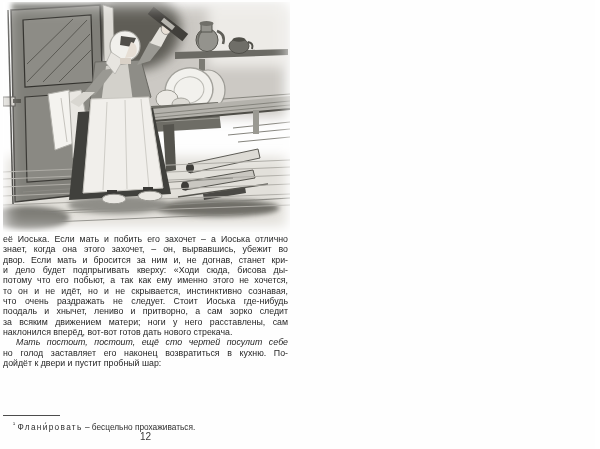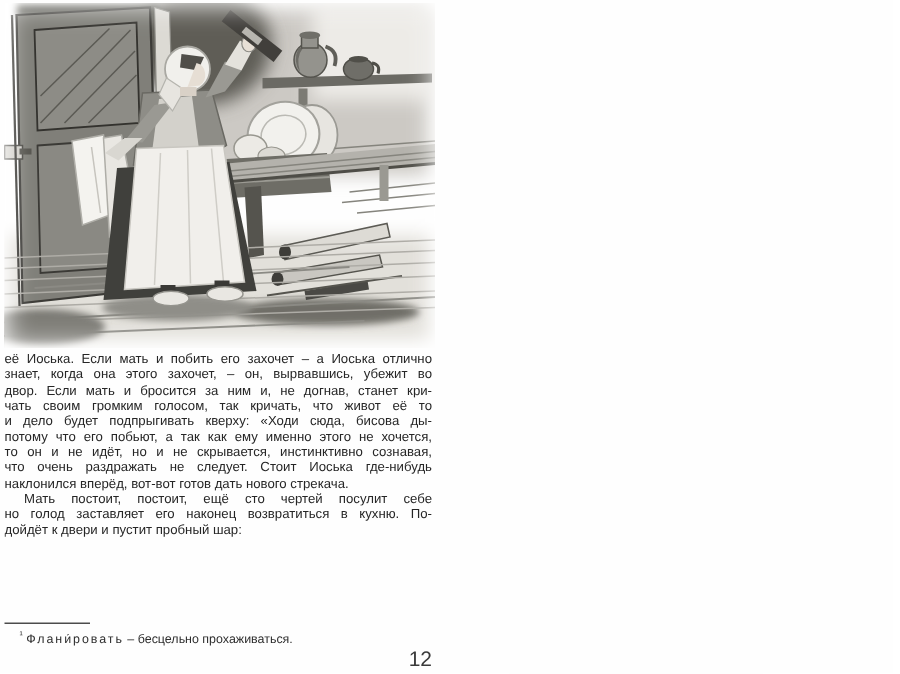--- a/index.html
+++ b/index.html
@@ -9,28 +9,28 @@
   .page.left{left:0;width:300px;}
   .page.right{left:300px;width:300px;}
 
   figure.illu{position:absolute;left:3px;top:2px;width:287px;height:230px;margin:0;}
   figure.illu svg{display:block;width:287px;height:230px;}
 
   .body-text{position:absolute;font-size:8.8px;line-height:10.35px;}
   #left-text{left:3px;top:234px;width:285px;--lh:10.35px;}
   .line{height:var(--lh);overflow:hidden;text-align:justify;white-space:nowrap0;}
   .line.j{text-align-last:justify;}
-  .line.ind{text-indent:13px;}
+  .line.ind{text-indent:13px;font-style:italic;}
 
   .footnote-rule{position:absolute;left:3px;top:415px;width:57px;border-top:1px solid #4c4c4c;}
   .footnote{position:absolute;left:3px;top:420px;width:285px;font-size:8.3px;color:#2e2e2e;}
   .footnote .fn-indent{display:inline-block;width:10px;}
   .fn-marker{font-size:6.5px;vertical-align:super;}
   .fn-term{letter-spacing:1.3px;}
-  .page-number{position:absolute;top:431px;font-size:14px;color:#3a3a3a;text-align:right;}
+  .page-number{position:absolute;top:431px;font-size:10px;color:#3a3a3a;text-align:center;}
   #pn-left{left:3px;width:285px;}
 </style>
 </head>
 <body>
 
 <div class="spread">
 
   <section class="page left">
 
     <figure class="illu">
@@ -182,25 +182,26 @@
         </g>
 
         <rect x="-12" y="-12" width="311" height="254" fill="none" stroke="#ffffff" stroke-width="26" filter="url(#soft3)"></rect>
       </svg>
     </figure>
 
     <div class="body-text" id="left-text">
         <div class="line j">её Иоська. Если мать и побить его захочет – а Иоська отлично</div>
         <div class="line j">знает, когда она этого захочет, – он, вырвавшись, убежит во</div>
         <div class="line j">двор. Если мать и бросится за ним и, не догнав, станет кри-</div>
-        <div class="line j">чать своим громким голосом, так кричать, что живот её то</div>
         <div class="line j">и дело будет подпрыгивать кверху: «Ходи сюда, бисова ды-</div>
         <div class="line j">потому что его побьют, а так как ему именно этого не хочется,</div>
         <div class="line j">то он и не идёт, но и не скрывается, инстинктивно сознавая,</div>
         <div class="line j">что очень раздражать не следует. Стоит Иоська где-нибудь</div>
+        <div class="line j">поодаль и хнычет, лениво и притворно, а сам зорко следит</div>
+        <div class="line j">за всяким движением матери; ноги у него расставлены, сам</div>
         <div class="line">наклонился вперёд, вот-вот готов дать нового стрекача.</div>
         <div class="line j ind">Мать постоит, постоит, ещё сто чертей посулит себе</div>
         <div class="line j">но голод заставляет его наконец возвратиться в кухню. По-</div>
         <div class="line">дойдёт к двери и пустит пробный шар:</div>
       </div>
 
     <div class="footnote-rule"></div>
     <div class="footnote"><span class="fn-indent"></span><span class="fn-marker">¹</span> <span class="fn-term">Флани́ровать</span> <span>– бесцельно прохаживаться.</span></div>
 
     <div class="page-number" id="pn-left">12</div>

